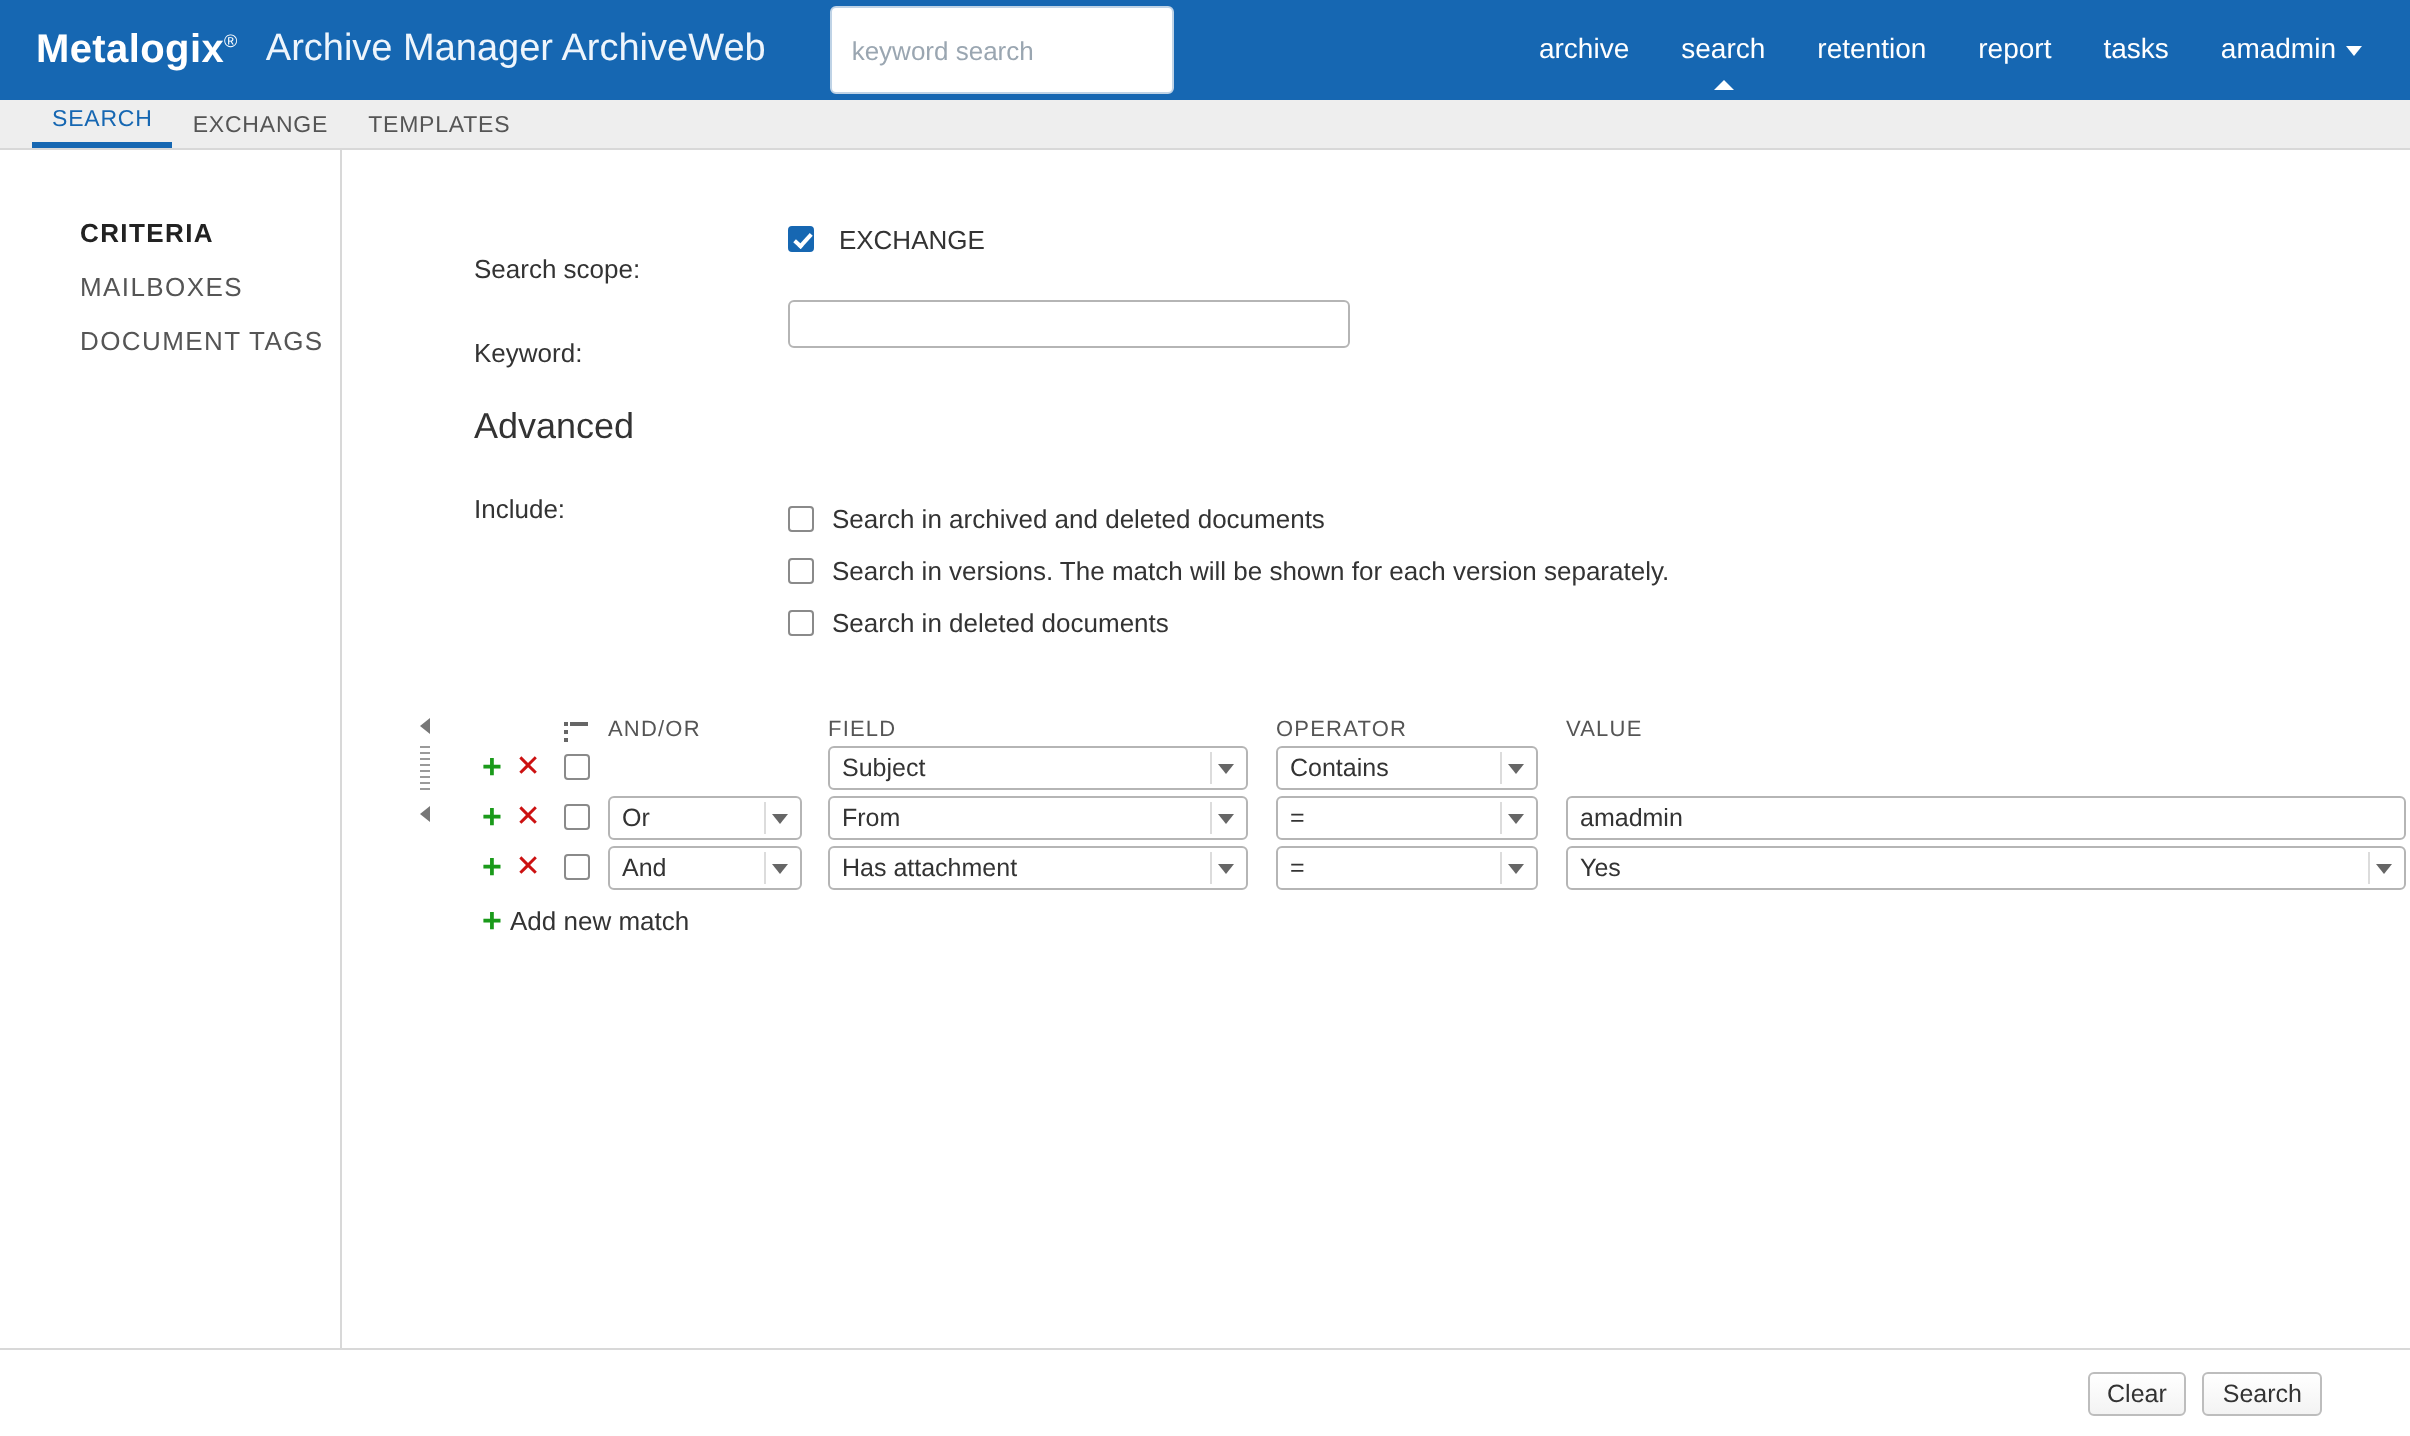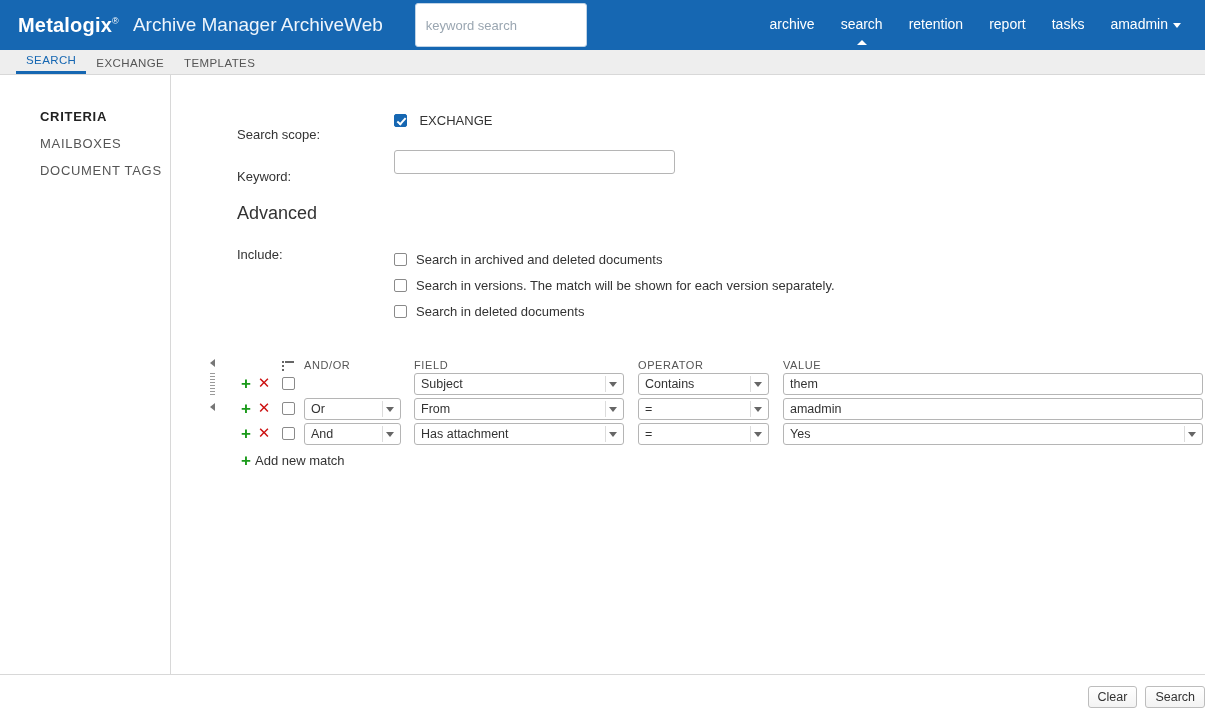--- a/index.html
+++ b/index.html
@@ -380,20 +380,21 @@
   
   .footer {
     position: absolute;
     left: 0; right: 0; bottom: 0;
     height: 44px;
     border-top: 1px solid #d8d8d8;
     background: #ffffff;
     display: flex;
     align-items: center;
     justify-content: flex-end;
+    padding-right: 44px;
     gap: 8px;
   }
   .btn {
     min-width: 42px;
     height: 22px;
     border: 1px solid #bdbdbd;
     border-radius: 3px;
     background: linear-gradient(#ffffff, #f3f3f3);
     font-size: 12.5px;
     color: #333;
@@ -518,25 +519,20 @@
                 <span class="arw"></span>
             </div>
           </div>
           <div class="c-oper">
             <div class="select-ctl w-oper">
               <span>Contains</span>
               <span class="sep"></span>
                 <span class="arw"></span>
             </div>
           </div>
-          <div class="c-value">
-            <div class="text-ctl w-value">
-              <span>them</span>
-            </div>
-          </div>
         </div>
 
         <div class="clause-row">
           <div class="c-actions" style="display:flex;align-items:center;">
             <span class="icon-plus">+</span>
             <span class="icon-x">✕</span>
           </div>
           <div class="c-listicon">
             <input class="chk" type="checkbox" style="margin: 0px;">
           </div>

